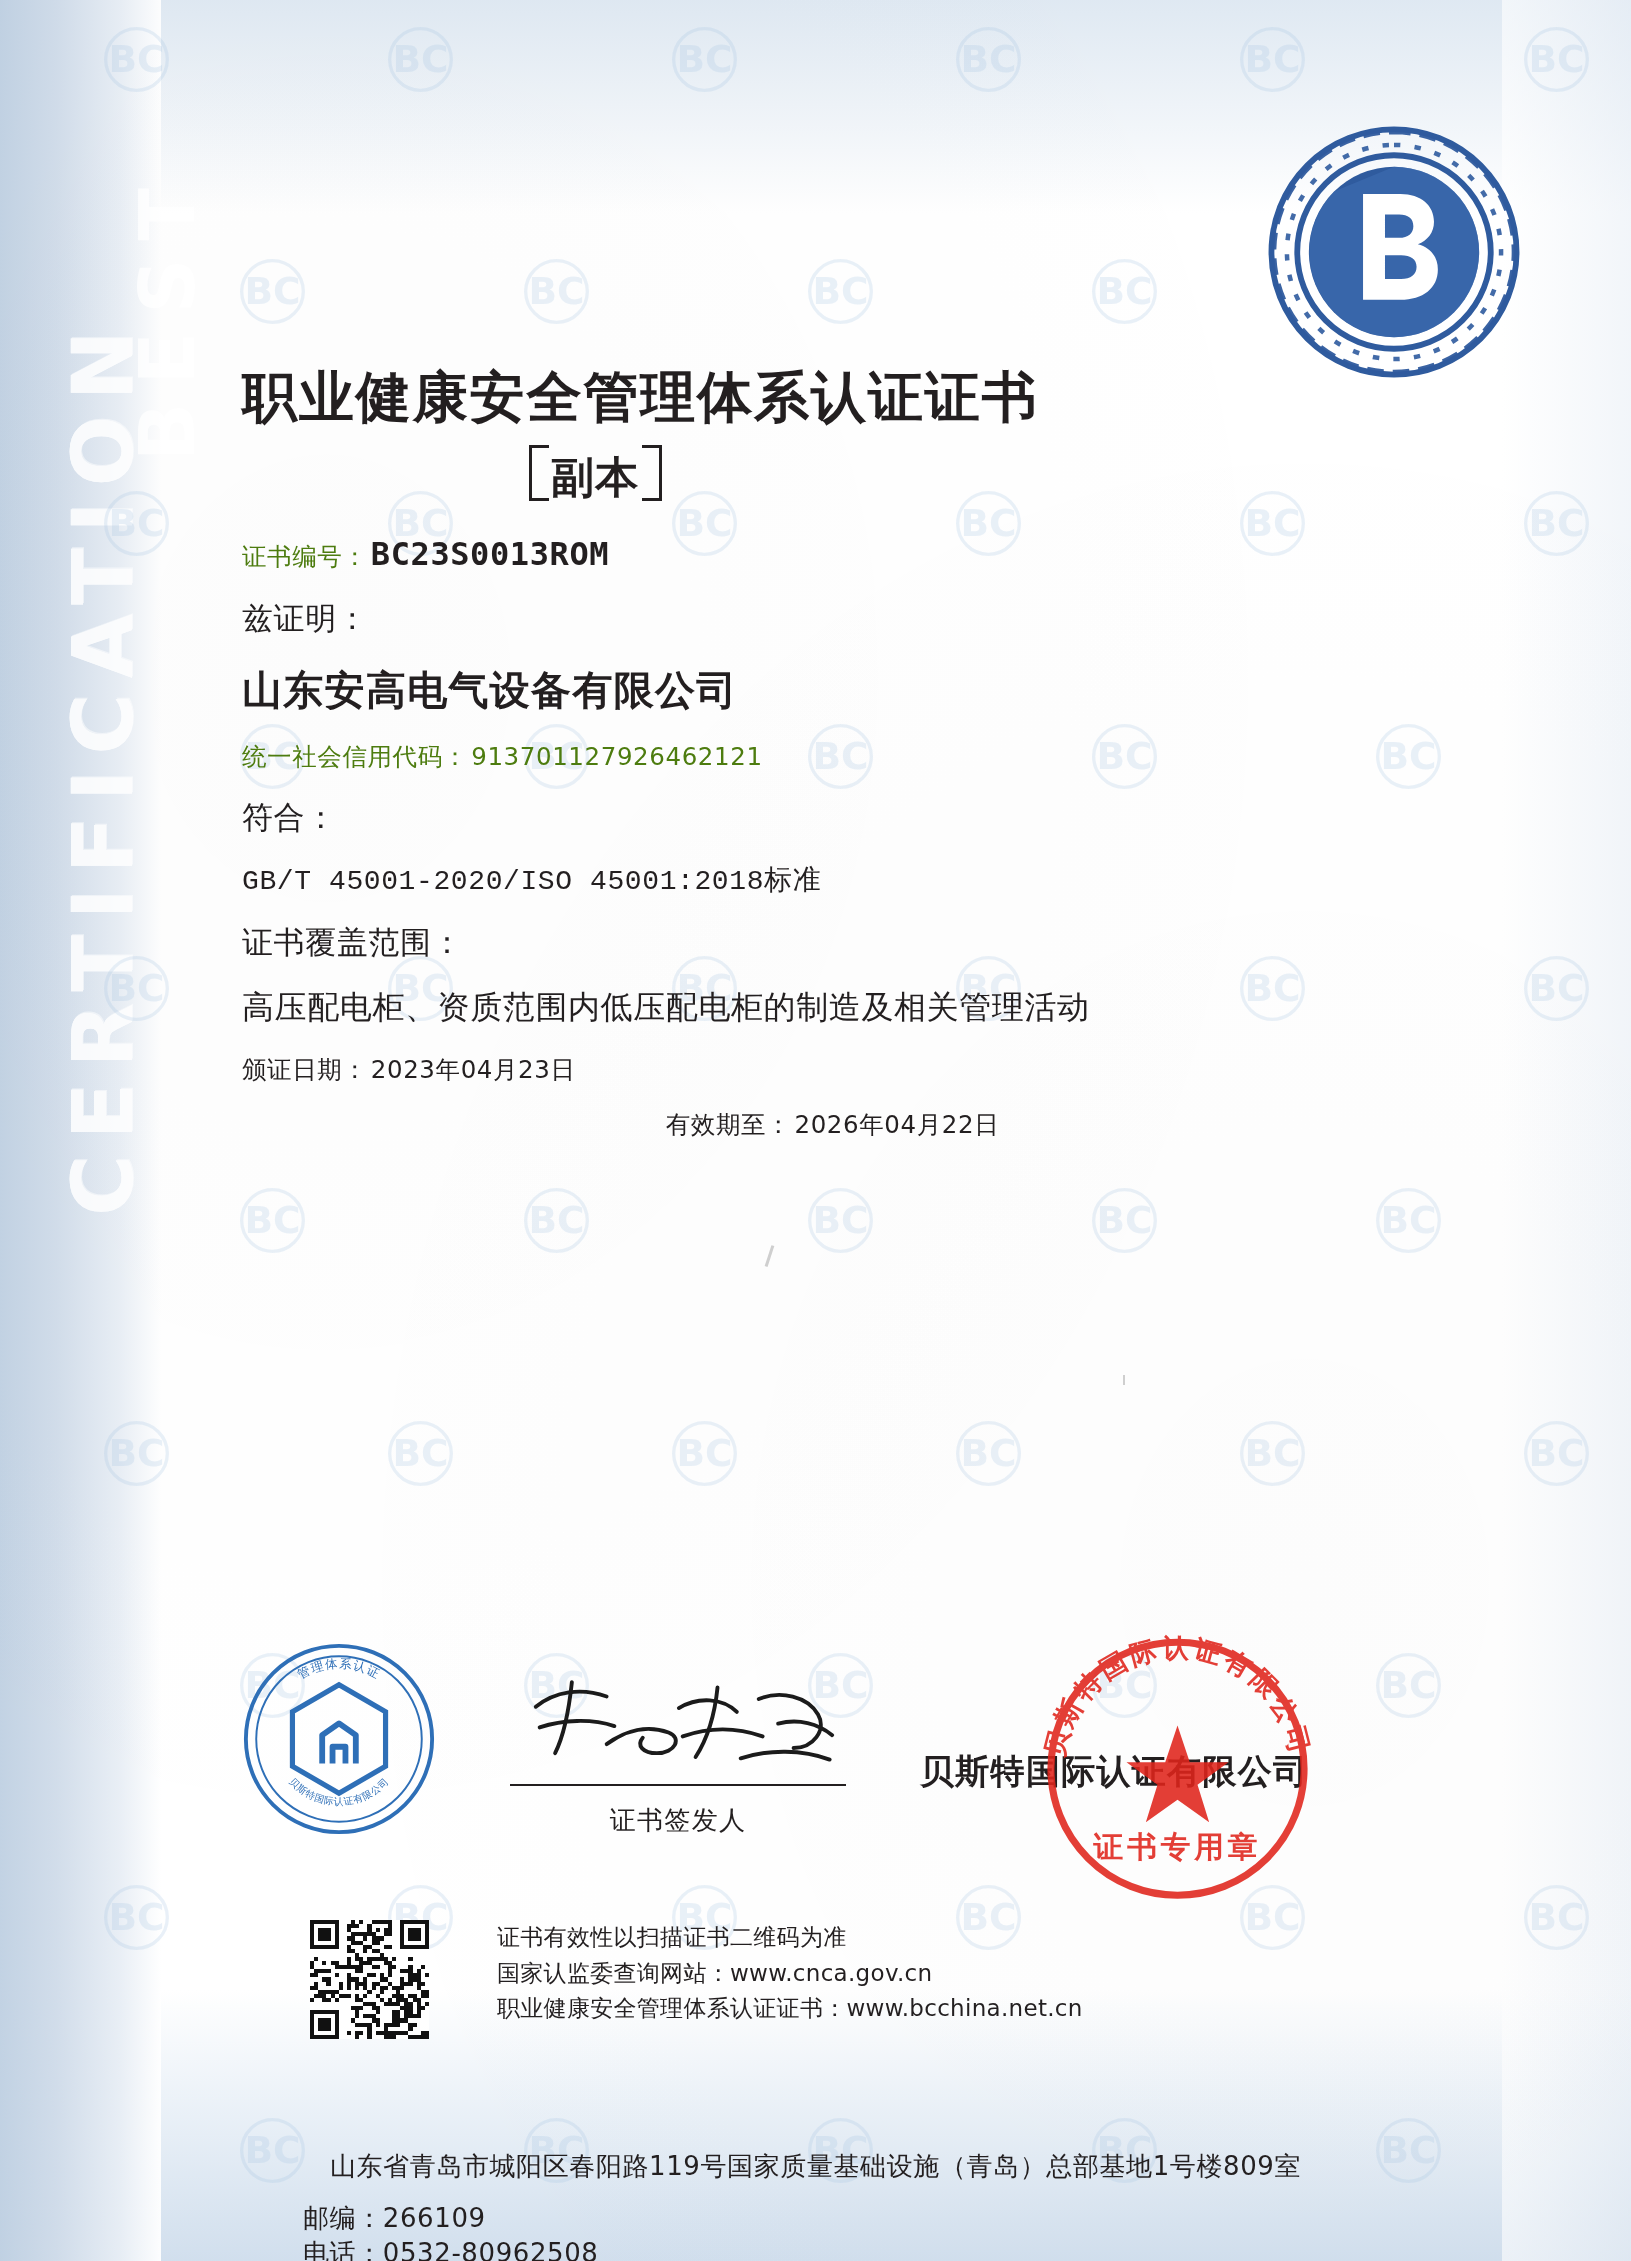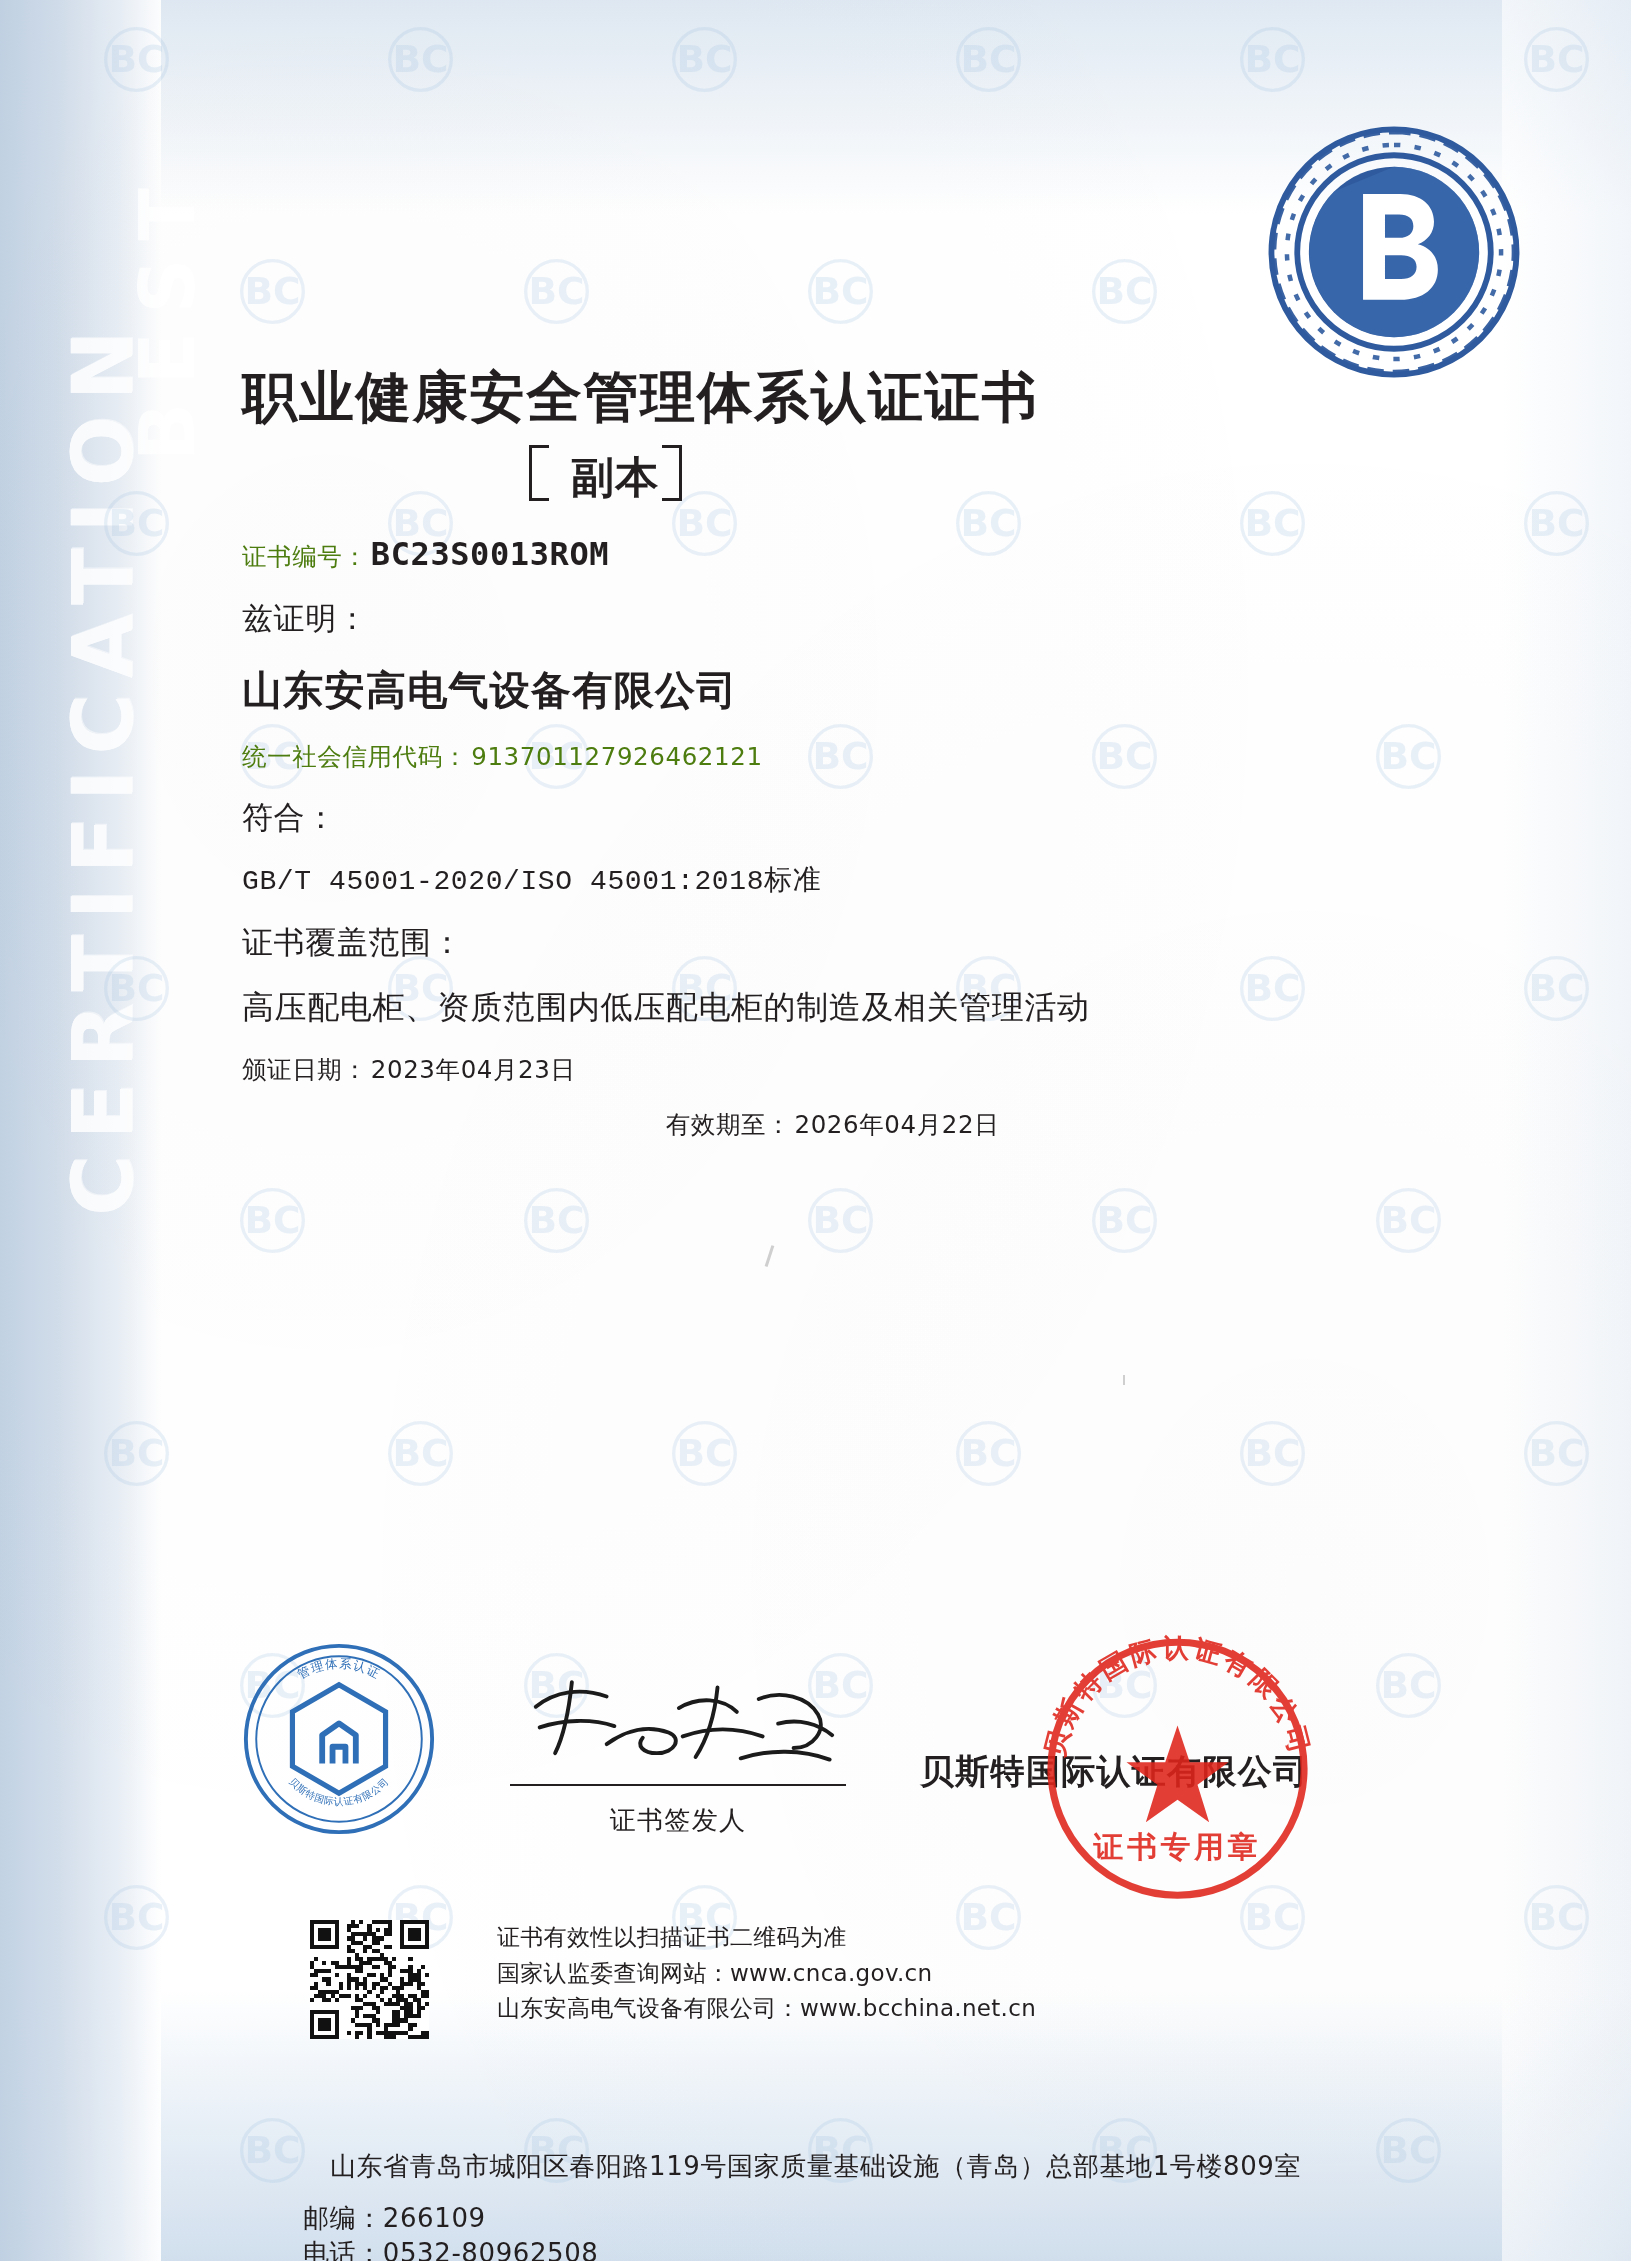--- a/index.html
+++ b/index.html
@@ -121,21 +121,20 @@
     font-size: 55px;
     letter-spacing: 1.9px;
     color: #231f20;
     white-space: nowrap;
   }
   .subtitle-wrap {
     margin-top: 14px;
     margin-left: 287px;
     display: inline-block;
     position: relative;
-    padding-left: 20px;
   }
   .subtitle {
     font-weight: 700;
     font-size: 43px;
     color: #231f20;
     padding: 0 22px;
     letter-spacing: 1.3px;
   }
   .brk {
     position: absolute;
@@ -1144,21 +1143,21 @@
           <rect x="26" y="28" width="1" height="1"></rect>
           <rect x="27" y="28" width="1" height="1"></rect>
           <rect x="28" y="28" width="1" height="1"></rect>
         </g>
     </svg>
   </div>
 
   <div class="links">
     <div>证书有效性以扫描证书二维码为准</div>
     <div>国家认监委查询网站：www.cnca.gov.cn</div>
-    <div>山东安高电气设备有限公司：www.bcchina.net.cn</div>
+    <div>职业健康安全管理体系认证证书：www.bcchina.net.cn</div>
   </div>
 
   <div class="addr">山东省青岛市城阳区春阳路119号国家质量基础设施（青岛）总部基地1号楼809室</div>
 
   <div class="footrow">
     <div>
       <span>邮编：</span><span>266109</span>
     </div>
     <div>
       <span>电话：</span><span>0532-80962508</span>

